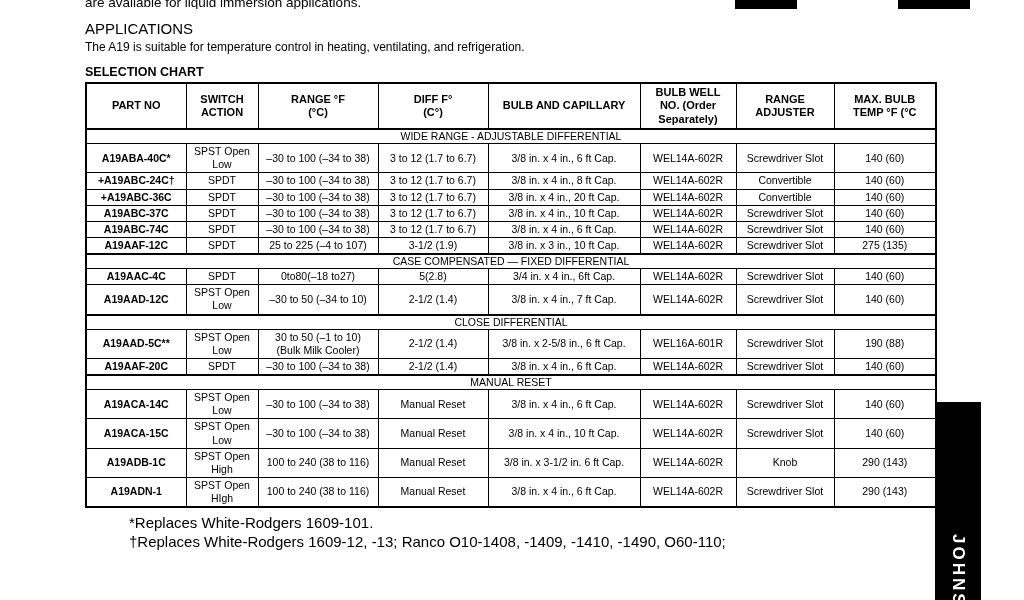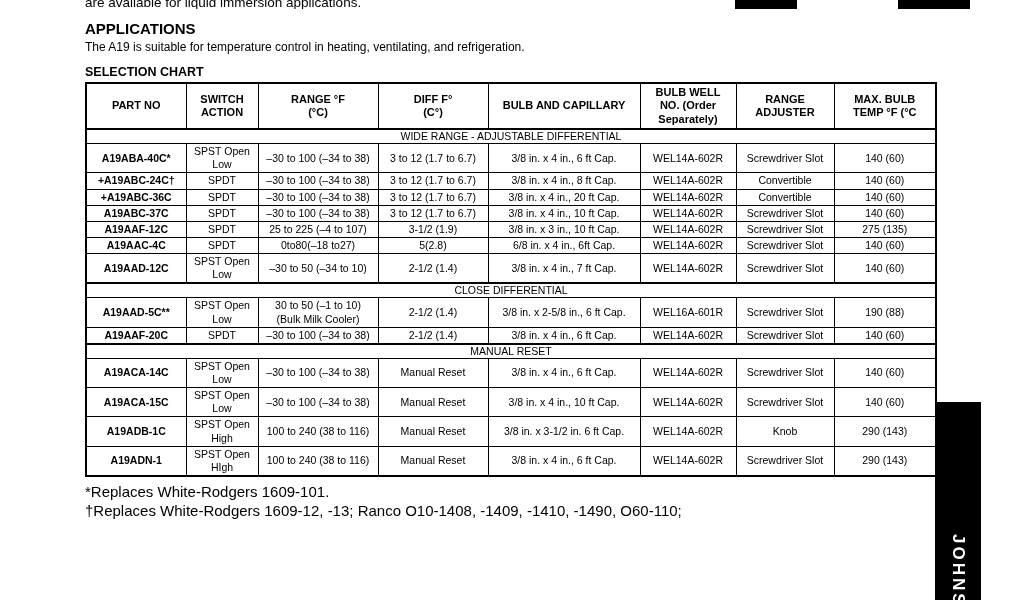--- a/index.html
+++ b/index.html
@@ -9,36 +9,36 @@
     font-family:"Liberation Sans", sans-serif;
   }
   
   .top-cut { position:absolute; left:85px; top:0; height:9px; overflow:hidden; font-size:13.5px; }
   .top-cut span { display:block; margin-top:-5px; }
   .top-bar { position:absolute; top:0; height:9px; background:#000; }
   .tb1 { left:735px; width:62px; }
   .tb2 { left:898px; width:72px; }
 
   .content { position:absolute; left:85px; top:12px; width:850px; }
-  .apps-heading { font-size:15px; font-weight:bold; margin:8px 0 3px 0; }
+  .apps-heading { font-size:15px; font-weight:normal; margin:8px 0 3px 0; }
   .apps-body { font-size:12px; margin:0 0 11px 0; }
   .selchart-heading { font-size:12.5px; font-weight:bold; margin:0 0 3px 0; }
 
   table.selection { border-collapse:collapse; table-layout:fixed; width:850px; border:2px solid #000; }
   table.selection th, table.selection td {
     border:1px solid #000; text-align:center; vertical-align:middle;
     white-space:pre-line; padding:1px 2px; overflow:hidden;
   }
   table.selection thead th { font-size:11px; font-weight:bold; height:42px; line-height:1.2; }
   table.selection tbody td { font-size:10.5px; line-height:1.25; }
   tr.section-row td { font-weight:normal; font-size:11px; padding:0 2px; line-height:1.2; border-top:2px solid #000; border-bottom:1px solid #000; }
   td.part { font-weight:bold; }
 
   .footnotes { margin-top:5px; font-size:15px; line-height:19px; }
-  .footnotes div { white-space:nowrap; }
+  .footnotes div { white-space:nowrap;margin-left:44px; }
 
   .side-tab { position:absolute; left:935px; top:402px; width:46px; height:198px; background:#000; overflow:hidden; }
   .side-tab span {
     position:absolute; left:50%; top:132px; transform:translateX(-50%);
     writing-mode:vertical-rl; color:#fff; font-weight:bold; font-size:17px; letter-spacing:3px;
     font-family:"Liberation Sans", sans-serif;
   }
 </style>
 </head>
 <body>
@@ -125,35 +125,48 @@
             <td class="part">A19ABC-37C</td>
             <td>SPDT</td>
             <td>–30 to 100 (–34 to 38)</td>
             <td>3 to 12 (1.7 to 6.7)</td>
             <td>3/8 in. x 4 in., 10 ft Cap.</td>
             <td>WEL14A-602R</td>
             <td>Screwdriver Slot</td>
             <td>140 (60)</td>
           </tr>
           <tr>
+            <td class="part">A19ABC-74C</td>
+            <td>SPDT</td>
+            <td>–30 to 100 (–34 to 38)</td>
+            <td>3 to 12 (1.7 to 6.7)</td>
+            <td>3/8 in. x 4 in., 6 ft Cap.</td>
+            <td>WEL14A-602R</td>
+            <td>Screwdriver Slot</td>
+            <td>140 (60)</td>
+          </tr>
+          <tr>
             <td class="part">A19AAF-12C</td>
             <td>SPDT</td>
             <td>25 to 225 (–4 to 107)</td>
             <td>3-1/2 (1.9)</td>
             <td>3/8 in. x 3 in., 10 ft Cap.</td>
             <td>WEL14A-602R</td>
             <td>Screwdriver Slot</td>
             <td>275 (135)</td>
           </tr>
+          <tr class="section-row">
+            <td colspan="8">CASE COMPENSATED — FIXED DIFFERENTIAL</td>
+          </tr>
           <tr>
             <td class="part">A19AAC-4C</td>
             <td>SPDT</td>
             <td>0to80(–18 to27)</td>
             <td>5(2.8)</td>
-            <td>6/8 in. x 4 in., 6ft Cap.</td>
+            <td>3/4 in. x 4 in., 6ft Cap.</td>
             <td>WEL14A-602R</td>
             <td>Screwdriver Slot</td>
             <td>140 (60)</td>
           </tr>
           <tr>
             <td class="part">A19AAD-12C</td>
             <td>SPST Open
 Low</td>
             <td>–30 to 50 (–34 to 10)</td>
             <td>2-1/2 (1.4)</td>

